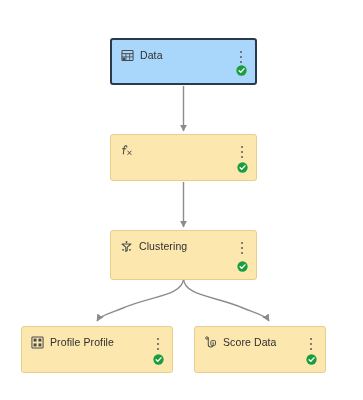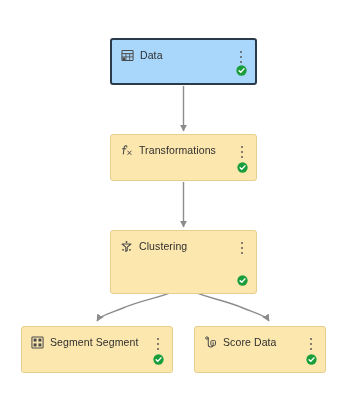--- a/index.html
+++ b/index.html
@@ -102,34 +102,33 @@
     </svg>
   </div>
 
   <div class="node" style="left:110px;top:134px;width:147px;height:47px;">
     <div class="node-head">
       <svg class="node-icon" viewBox="0 0 14 14">
         <path d="M7.4,3.1 C7.4,2.0 6.3,1.6 5.4,2.1 C4.7,2.5 4.5,3.3 4.4,4.2 L3.6,10.8" fill="none" stroke="#4a4a4a" stroke-width="1.15" stroke-linecap="round"></path>
         <line x1="2.7" y1="5.1" x2="6.3" y2="5.1" stroke="#4a4a4a" stroke-width="1.1" stroke-linecap="round"></line>
         <path d="M8.4,7.6 L12.0,11.4 M12.0,7.6 L8.4,11.4" fill="none" stroke="#4a4a4a" stroke-width="1.05" stroke-linecap="round"></path>
       </svg>
-      <span class="node-label">Transformations</span>
     </div>
     <div class="kebab">
       <i></i>
         <i></i>
         <i></i>
     </div>
     <svg class="status" viewBox="0 0 12 12">
       <circle cx="6" cy="6" r="5.6" fill="#1a9e3c"></circle>
       <path d="M3.4,6.2 L5.2,8 L8.7,4.2" fill="none" stroke="#ffffff" stroke-width="1.5" stroke-linecap="round" stroke-linejoin="round"></path>
     </svg>
   </div>
 
-  <div class="node" style="left:110px;top:230px;width:147px;height:64px;">
+  <div class="node" style="left:110px;top:230px;width:147px;height:50px;">
     <div class="node-head">
       <svg class="node-icon" viewBox="0 0 14 14">
         <path d="M2.2,4.3 L11.8,4.3 L7.8,7.6 L7.8,11.4 L6.2,12.4 L6.2,7.6 z" fill="none" stroke="#4a4a4a" stroke-width="1.1" stroke-linejoin="round"></path>
         <circle cx="3.3" cy="10.6" r="1.0" fill="#4a4a4a"></circle>
         <circle cx="10.7" cy="10.6" r="1.0" fill="#4a4a4a"></circle>
         <circle cx="7" cy="2.2" r="1.0" fill="#4a4a4a"></circle>
       </svg>
       <span class="node-label">Clustering</span>
     </div>
     <div class="kebab">
@@ -145,21 +144,21 @@
 
   <div class="node" style="left:21px;top:326px;width:152px;height:47px;">
     <div class="node-head">
       <svg class="node-icon" viewBox="0 0 14 14">
         <rect x="1" y="1" width="12" height="12" rx="1" fill="none" stroke="#4a4a4a" stroke-width="1.1"></rect>
         <rect x="2.8" y="2.8" width="3.2" height="3.2" fill="#4a4a4a"></rect>
         <rect x="8.0" y="2.8" width="3.2" height="3.2" fill="#4a4a4a"></rect>
         <rect x="2.8" y="8.0" width="3.2" height="3.2" fill="#4a4a4a"></rect>
         <rect x="8.0" y="8.0" width="3.2" height="3.2" fill="#4a4a4a"></rect>
       </svg>
-      <span class="node-label">Segment Segment</span>
+      <span class="node-label">Profile Profile</span>
     </div>
     <div class="kebab">
       <i></i>
         <i></i>
         <i></i>
     </div>
     <svg class="status" viewBox="0 0 12 12">
       <circle cx="6" cy="6" r="5.6" fill="#1a9e3c"></circle>
       <path d="M3.4,6.2 L5.2,8 L8.7,4.2" fill="none" stroke="#ffffff" stroke-width="1.5" stroke-linecap="round" stroke-linejoin="round"></path>
     </svg>

